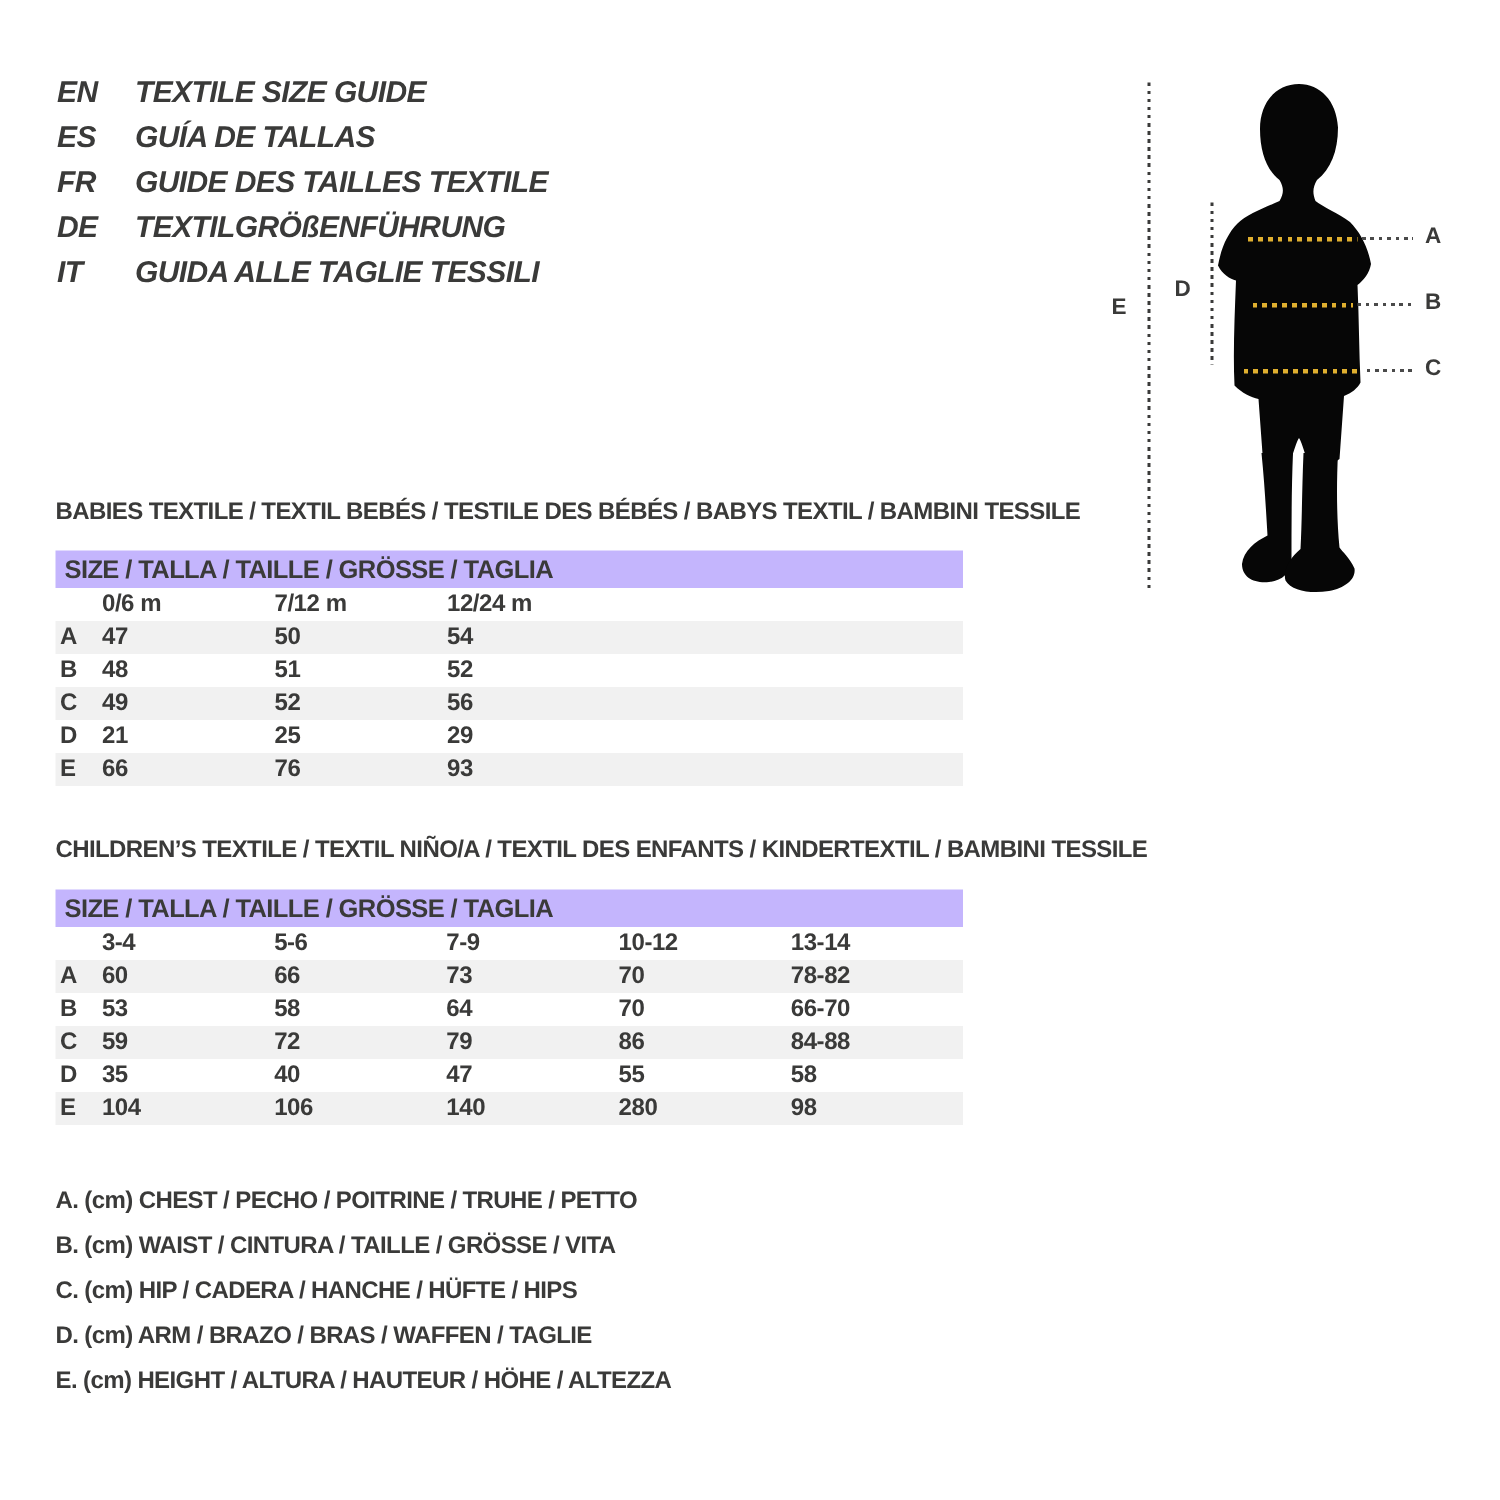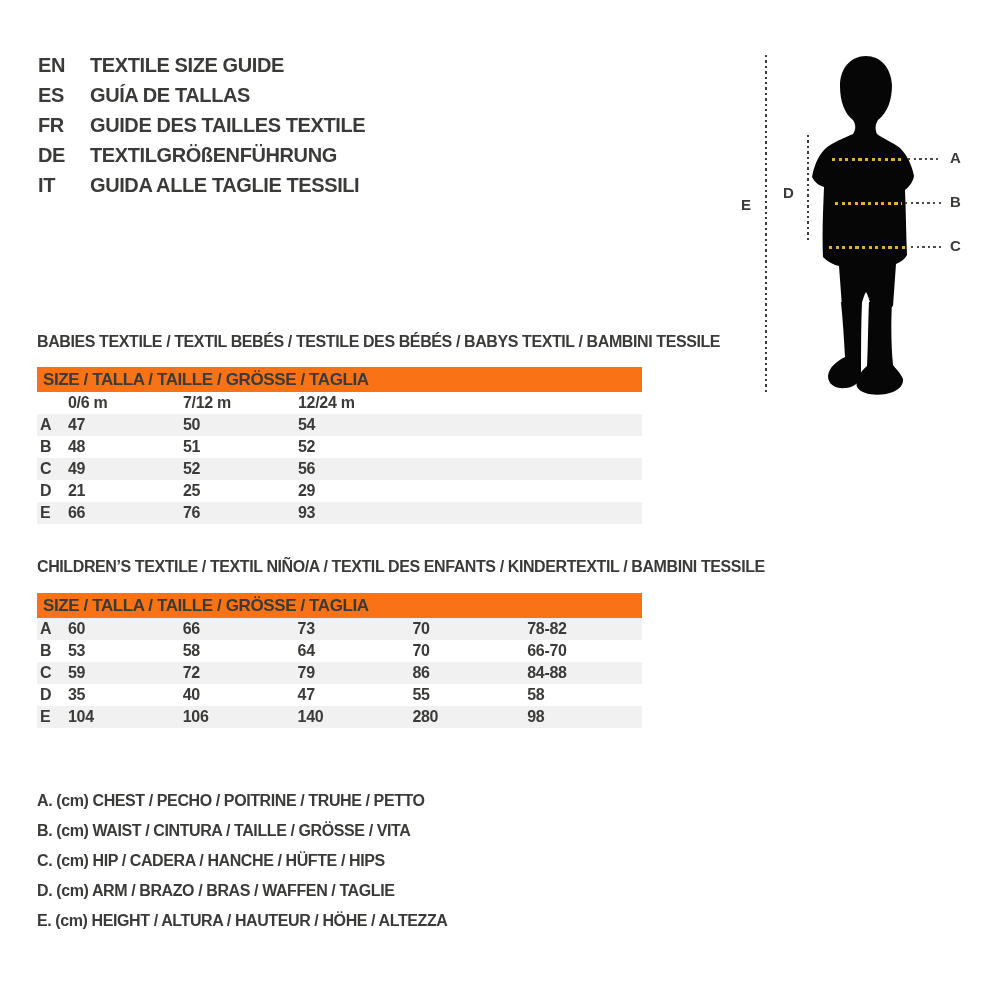--- a/index.html
+++ b/index.html
@@ -1,21 +1,21 @@
 <!DOCTYPE html>
 <html><head>
 <meta charset="utf-8">
 <style>
   html,body{margin:0;padding:0;background:#fff;}
   .page{position:relative;width:1000px;height:1000px;background:#fff;overflow:hidden;
         font-family:"Liberation Sans",sans-serif;font-weight:700;color:#3a3a39;letter-spacing:-0.3px;}
 
   
   .lang-list{position:absolute;left:38px;top:47px;}
-  .lang-row{display:flex;height:30px;align-items:flex-end;font-size:20px;letter-spacing:-0.4px;}
+  .lang-row{display:flex;height:30px;align-items:center;font-size:20px;letter-spacing:-0.4px;font-style:italic;}
   .lang-code{width:52px;}
 
   
   .silhouette-svg{position:absolute;left:800px;top:50px;width:120px;height:345px;}
   .vdots{position:absolute;width:2px;
          background-image:repeating-linear-gradient(to bottom,#3a3a39 0px,#3a3a39 2.4px,transparent 2.4px,transparent 5.4px);}
   .eline{left:765px;top:55px;height:338px;}
   .dline{left:807px;top:135px;height:108px;}
   .hdots-y{position:absolute;height:3px;
          background-image:repeating-linear-gradient(to right,#dfaf2f 0px,#dfaf2f 3.2px,transparent 3.2px,transparent 6.6px);}
@@ -26,21 +26,21 @@
   .yc{left:829px;top:246px;width:79px;} .dc{left:911px;top:246px;width:31px;}
   .mlabel{position:absolute;font-size:15px;line-height:16px;}
   .la{left:950px;top:150px;} .lb{left:950px;top:194px;} .lc{left:950px;top:238px;}
   .ld{left:783px;top:185px;} .le{left:741px;top:197px;}
 
   
   .section-title{position:absolute;left:37px;font-size:16px;letter-spacing:-0.4px;white-space:nowrap;}
   .babies-title{top:333px;text-align:center;} .children-title{top:558px;}
   .size-table{position:absolute;left:37px;width:605px;}
   .babies-table{top:367px;} .children-table{top:593px;}
-  .size-bar{height:25px;background:#f97316;font-size:17px;line-height:25px;padding-left:6px;letter-spacing:-0.4px;}
+  .size-bar{height:25px;background:#c4b5fd;font-size:17px;line-height:25px;padding-left:6px;letter-spacing:-0.4px;}
   .t-row{display:flex;height:22px;line-height:22px;font-size:16px;}
   .t-row.striped{background:#f1f1f1;}
   .t-label{width:28px;padding-left:3px;}
   .t-cell{width:115px;text-align:left;}
 
   
   .legend{position:absolute;left:37px;top:786px;font-size:16px;letter-spacing:-0.4px;}
   .legend-line{height:30px;line-height:30px;white-space:nowrap;}
 </style>
 </head>
@@ -143,20 +143,28 @@
       <span class="t-label">E</span>
       <span class="t-cell">66</span>
       <span class="t-cell">76</span>
       <span class="t-cell">93</span>
     </div>
   </div>
 
   <div class="section-title children-title">CHILDREN’S TEXTILE / TEXTIL NIÑO/A / TEXTIL DES ENFANTS / KINDERTEXTIL / BAMBINI TESSILE</div>
   <div class="size-table children-table">
     <div class="size-bar">SIZE / TALLA / TAILLE / GRÖSSE / TAGLIA</div>
+    <div class="t-row">
+      <span class="t-label"></span>
+      <span class="t-cell">3-4</span>
+      <span class="t-cell">5-6</span>
+      <span class="t-cell">7-9</span>
+      <span class="t-cell">10-12</span>
+      <span class="t-cell">13-14</span>
+    </div>
     <div class="t-row striped">
       <span class="t-label">A</span>
       <span class="t-cell">60</span>
       <span class="t-cell">66</span>
       <span class="t-cell">73</span>
       <span class="t-cell">70</span>
       <span class="t-cell">78-82</span>
     </div>
     <div class="t-row">
       <span class="t-label">B</span>

